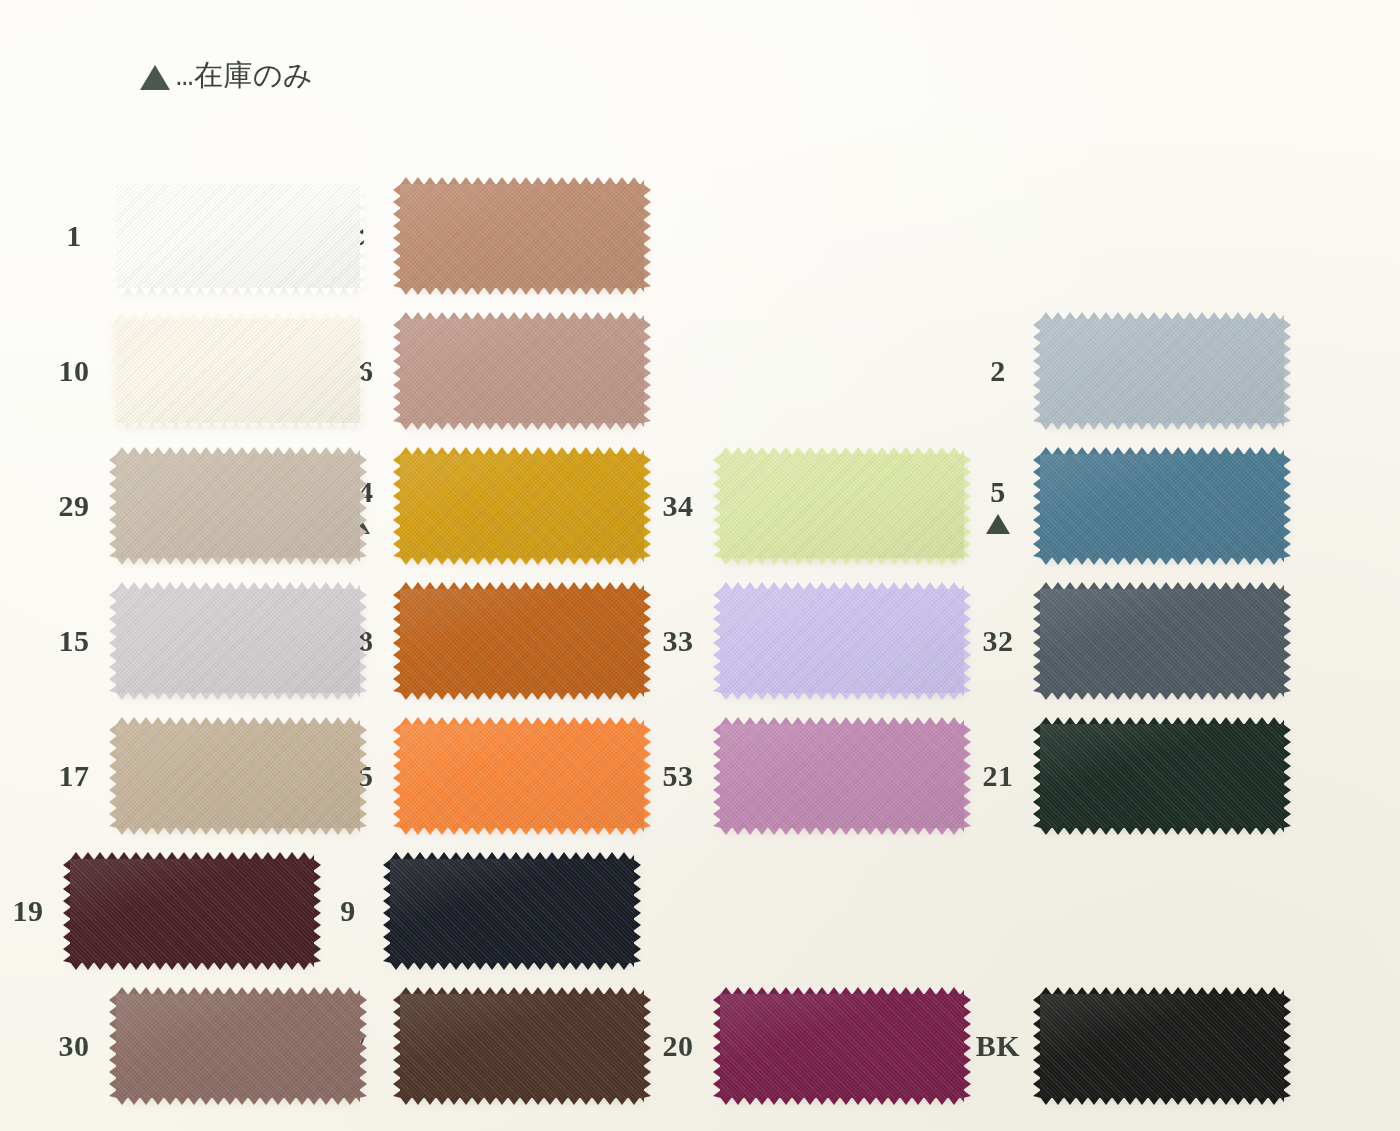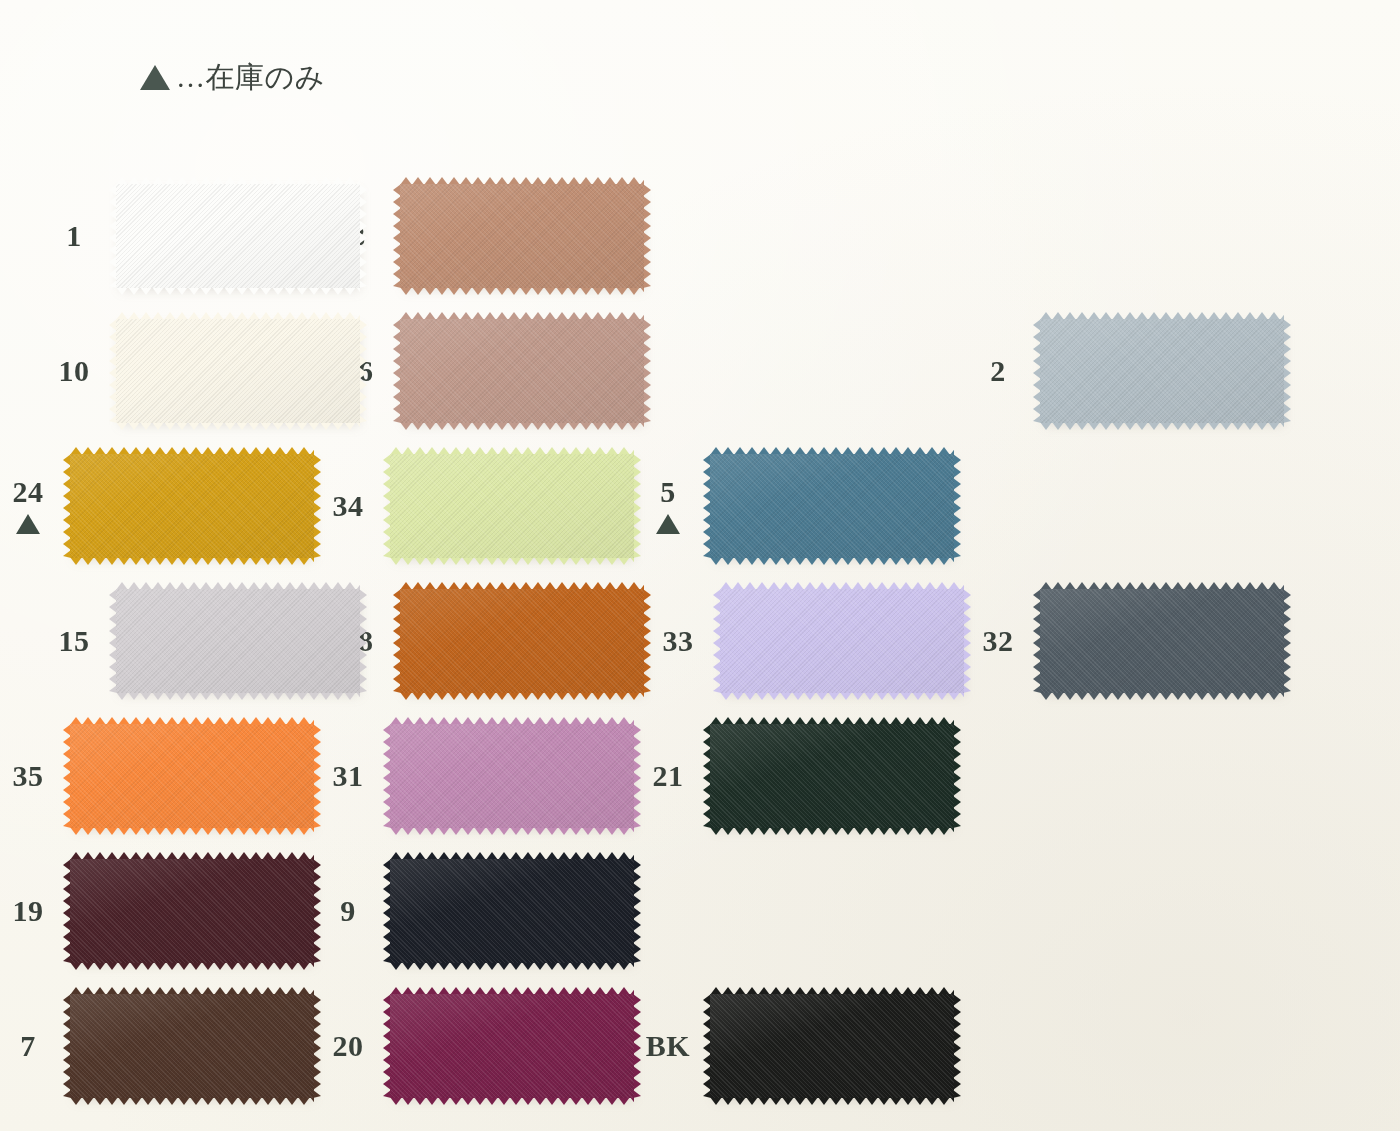--- a/index.html
+++ b/index.html
@@ -38,21 +38,21 @@
     z-index: 5;
   }
   #legend .tri {
     width: 0; height: 0;
     border-left: 15px solid transparent;
     border-right: 15px solid transparent;
     border-bottom: 25px solid #4a5750;
     display: block;
   }
   #legend .legend-text {
-    font-family: Liberation Serif, serif;
+    font-family: Liberation Mono, monospace;
     font-size: 29px;
     color: #3d443f;
     letter-spacing: 0.5px;
     line-height: 1;
     white-space: nowrap;
   }
 
   #grid {
     position: absolute;
     left: 0;
@@ -308,20 +308,43 @@
           </svg>
           <svg class="zig zig-right" width="8" height="104" viewBox="0 0 8 104" style="width: 8px; height: 104px; right: -7px; top: 0px;">
             <polygon points="0,0 8,6 0,12 8,18 0,24 8,30 0,36 8,42 0,48 8,54 0,60 8,66 0,72 8,78 0,84 8,90 0,96 8,102 0,104" fill="#b3bfc6"></polygon>
           </svg>
           <div class="weave"></div>
           <div class="sheen"></div>
         </div>
       </div>
     </div>
     <div class="srow">
+      <div class="cell col0">
+        <div class="label-wrap">
+          <div class="swatch-label">29</div>
+        </div>
+        <div class="swatch">
+          <div class="shadow"></div>
+          <div class="cloth" style="background: rgb(203, 191, 174);"></div>
+          <svg class="zig zig-top" width="244" height="8" viewBox="0 0 244 8" style="width: 244px; height: 8px; top: -7px; left: 0px;">
+            <polygon points="0,8 6,0 12,8 18,0 24,8 30,0 36,8 42,0 48,8 54,0 60,8 66,0 72,8 78,0 84,8 90,0 96,8 102,0 108,8 114,0 120,8 126,0 132,8 138,0 144,8 150,0 156,8 162,0 168,8 174,0 180,8 186,0 192,8 198,0 204,8 210,0 216,8 222,0 228,8 234,0 240,8 246,0 244,8 244,8" fill="#cbbfae"></polygon>
+          </svg>
+          <svg class="zig zig-bot" width="244" height="8" viewBox="0 0 244 8" style="width: 244px; height: 8px; bottom: -7px; left: 0px;">
+            <polygon points="0,0 6,8 12,0 18,8 24,0 30,8 36,0 42,8 48,0 54,8 60,0 66,8 72,0 78,8 84,0 90,8 96,0 102,8 108,0 114,8 120,0 126,8 132,0 138,8 144,0 150,8 156,0 162,8 168,0 174,8 180,0 186,8 192,0 198,8 204,0 210,8 216,0 222,8 228,0 234,8 240,0 246,8 244,0 244,0" fill="#cbbfae"></polygon>
+          </svg>
+          <svg class="zig zig-left" width="8" height="104" viewBox="0 0 8 104" style="width: 8px; height: 104px; left: -7px; top: 0px;">
+            <polygon points="8,0 0,6 8,12 0,18 8,24 0,30 8,36 0,42 8,48 0,54 8,60 0,66 8,72 0,78 8,84 0,90 8,96 0,102 8,104" fill="#cbbfae"></polygon>
+          </svg>
+          <svg class="zig zig-right" width="8" height="104" viewBox="0 0 8 104" style="width: 8px; height: 104px; right: -7px; top: 0px;">
+            <polygon points="0,0 8,6 0,12 8,18 0,24 8,30 0,36 8,42 0,48 8,54 0,60 8,66 0,72 8,78 0,84 8,90 0,96 8,102 0,104" fill="#cbbfae"></polygon>
+          </svg>
+          <div class="weave"></div>
+          <div class="sheen"></div>
+        </div>
+      </div>
       <div class="cell col1">
         <div class="label-wrap">
           <div class="swatch-label">24</div>
           <div class="stock-tri"></div>
         </div>
         <div class="swatch">
           <div class="shadow"></div>
           <div class="cloth" style="background: rgb(212, 160, 24);"></div>
           <svg class="zig zig-top" width="244" height="8" viewBox="0 0 244 8" style="width: 244px; height: 8px; top: -7px; left: 0px;">
             <polygon points="0,8 6,0 12,8 18,0 24,8 30,0 36,8 42,0 48,8 54,0 60,8 66,0 72,8 78,0 84,8 90,0 96,8 102,0 108,8 114,0 120,8 126,0 132,8 138,0 144,8 150,0 156,8 162,0 168,8 174,0 180,8 186,0 192,8 198,0 204,8 210,0 216,8 222,0 228,8 234,0 240,8 246,0 244,8 244,8" fill="#d4a018"></polygon>
@@ -475,20 +498,43 @@
           </svg>
           <svg class="zig zig-right" width="8" height="104" viewBox="0 0 8 104" style="width: 8px; height: 104px; right: -7px; top: 0px;">
             <polygon points="0,0 8,6 0,12 8,18 0,24 8,30 0,36 8,42 0,48 8,54 0,60 8,66 0,72 8,78 0,84 8,90 0,96 8,102 0,104" fill="#515c64"></polygon>
           </svg>
           <div class="weave"></div>
           <div class="sheen"></div>
         </div>
       </div>
     </div>
     <div class="srow">
+      <div class="cell col0">
+        <div class="label-wrap">
+          <div class="swatch-label">17</div>
+        </div>
+        <div class="swatch">
+          <div class="shadow"></div>
+          <div class="cloth" style="background: rgb(198, 180, 155);"></div>
+          <svg class="zig zig-top" width="244" height="8" viewBox="0 0 244 8" style="width: 244px; height: 8px; top: -7px; left: 0px;">
+            <polygon points="0,8 6,0 12,8 18,0 24,8 30,0 36,8 42,0 48,8 54,0 60,8 66,0 72,8 78,0 84,8 90,0 96,8 102,0 108,8 114,0 120,8 126,0 132,8 138,0 144,8 150,0 156,8 162,0 168,8 174,0 180,8 186,0 192,8 198,0 204,8 210,0 216,8 222,0 228,8 234,0 240,8 246,0 244,8 244,8" fill="#c6b49b"></polygon>
+          </svg>
+          <svg class="zig zig-bot" width="244" height="8" viewBox="0 0 244 8" style="width: 244px; height: 8px; bottom: -7px; left: 0px;">
+            <polygon points="0,0 6,8 12,0 18,8 24,0 30,8 36,0 42,8 48,0 54,8 60,0 66,8 72,0 78,8 84,0 90,8 96,0 102,8 108,0 114,8 120,0 126,8 132,0 138,8 144,0 150,8 156,0 162,8 168,0 174,8 180,0 186,8 192,0 198,8 204,0 210,8 216,0 222,8 228,0 234,8 240,0 246,8 244,0 244,0" fill="#c6b49b"></polygon>
+          </svg>
+          <svg class="zig zig-left" width="8" height="104" viewBox="0 0 8 104" style="width: 8px; height: 104px; left: -7px; top: 0px;">
+            <polygon points="8,0 0,6 8,12 0,18 8,24 0,30 8,36 0,42 8,48 0,54 8,60 0,66 8,72 0,78 8,84 0,90 8,96 0,102 8,104" fill="#c6b49b"></polygon>
+          </svg>
+          <svg class="zig zig-right" width="8" height="104" viewBox="0 0 8 104" style="width: 8px; height: 104px; right: -7px; top: 0px;">
+            <polygon points="0,0 8,6 0,12 8,18 0,24 8,30 0,36 8,42 0,48 8,54 0,60 8,66 0,72 8,78 0,84 8,90 0,96 8,102 0,104" fill="#c6b49b"></polygon>
+          </svg>
+          <div class="weave"></div>
+          <div class="sheen"></div>
+        </div>
+      </div>
       <div class="cell col1">
         <div class="label-wrap">
           <div class="swatch-label">35</div>
         </div>
         <div class="swatch">
           <div class="shadow"></div>
           <div class="cloth" style="background: rgb(249, 136, 60);"></div>
           <svg class="zig zig-top" width="244" height="8" viewBox="0 0 244 8" style="width: 244px; height: 8px; top: -7px; left: 0px;">
             <polygon points="0,8 6,0 12,8 18,0 24,8 30,0 36,8 42,0 48,8 54,0 60,8 66,0 72,8 78,0 84,8 90,0 96,8 102,0 108,8 114,0 120,8 126,0 132,8 138,0 144,8 150,0 156,8 162,0 168,8 174,0 180,8 186,0 192,8 198,0 204,8 210,0 216,8 222,0 228,8 234,0 240,8 246,0 244,8 244,8" fill="#f9883c"></polygon>
           </svg>
@@ -500,21 +546,21 @@
           </svg>
           <svg class="zig zig-right" width="8" height="104" viewBox="0 0 8 104" style="width: 8px; height: 104px; right: -7px; top: 0px;">
             <polygon points="0,0 8,6 0,12 8,18 0,24 8,30 0,36 8,42 0,48 8,54 0,60 8,66 0,72 8,78 0,84 8,90 0,96 8,102 0,104" fill="#f9883c"></polygon>
           </svg>
           <div class="weave"></div>
           <div class="sheen"></div>
         </div>
       </div>
       <div class="cell col2">
         <div class="label-wrap">
-          <div class="swatch-label">31</div>
+          <div class="swatch-label">53</div>
         </div>
         <div class="swatch">
           <div class="shadow"></div>
           <div class="cloth" style="background: rgb(193, 138, 180);"></div>
           <svg class="zig zig-top" width="244" height="8" viewBox="0 0 244 8" style="width: 244px; height: 8px; top: -7px; left: 0px;">
             <polygon points="0,8 6,0 12,8 18,0 24,8 30,0 36,8 42,0 48,8 54,0 60,8 66,0 72,8 78,0 84,8 90,0 96,8 102,0 108,8 114,0 120,8 126,0 132,8 138,0 144,8 150,0 156,8 162,0 168,8 174,0 180,8 186,0 192,8 198,0 204,8 210,0 216,8 222,0 228,8 234,0 240,8 246,0 244,8 244,8" fill="#c18ab4"></polygon>
           </svg>
           <svg class="zig zig-bot" width="244" height="8" viewBox="0 0 244 8" style="width: 244px; height: 8px; bottom: -7px; left: 0px;">
             <polygon points="0,0 6,8 12,0 18,8 24,0 30,8 36,0 42,8 48,0 54,8 60,0 66,8 72,0 78,8 84,0 90,8 96,0 102,8 108,0 114,8 120,0 126,8 132,0 138,8 144,0 150,8 156,0 162,8 168,0 174,8 180,0 186,8 192,0 198,8 204,0 210,8 216,0 222,8 228,0 234,8 240,0 246,8 244,0 244,0" fill="#c18ab4"></polygon>
           </svg>
@@ -594,20 +640,43 @@
           </svg>
           <svg class="zig zig-right" width="8" height="104" viewBox="0 0 8 104" style="width: 8px; height: 104px; right: -7px; top: 0px;">
             <polygon points="0,0 8,6 0,12 8,18 0,24 8,30 0,36 8,42 0,48 8,54 0,60 8,66 0,72 8,78 0,84 8,90 0,96 8,102 0,104" fill="#1b1f27"></polygon>
           </svg>
           <div class="weave"></div>
           <div class="sheen"></div>
         </div>
       </div>
     </div>
     <div class="srow">
+      <div class="cell col0">
+        <div class="label-wrap">
+          <div class="swatch-label">30</div>
+        </div>
+        <div class="swatch">
+          <div class="shadow"></div>
+          <div class="cloth" style="background: rgb(141, 111, 102);"></div>
+          <svg class="zig zig-top" width="244" height="8" viewBox="0 0 244 8" style="width: 244px; height: 8px; top: -7px; left: 0px;">
+            <polygon points="0,8 6,0 12,8 18,0 24,8 30,0 36,8 42,0 48,8 54,0 60,8 66,0 72,8 78,0 84,8 90,0 96,8 102,0 108,8 114,0 120,8 126,0 132,8 138,0 144,8 150,0 156,8 162,0 168,8 174,0 180,8 186,0 192,8 198,0 204,8 210,0 216,8 222,0 228,8 234,0 240,8 246,0 244,8 244,8" fill="#8d6f66"></polygon>
+          </svg>
+          <svg class="zig zig-bot" width="244" height="8" viewBox="0 0 244 8" style="width: 244px; height: 8px; bottom: -7px; left: 0px;">
+            <polygon points="0,0 6,8 12,0 18,8 24,0 30,8 36,0 42,8 48,0 54,8 60,0 66,8 72,0 78,8 84,0 90,8 96,0 102,8 108,0 114,8 120,0 126,8 132,0 138,8 144,0 150,8 156,0 162,8 168,0 174,8 180,0 186,8 192,0 198,8 204,0 210,8 216,0 222,8 228,0 234,8 240,0 246,8 244,0 244,0" fill="#8d6f66"></polygon>
+          </svg>
+          <svg class="zig zig-left" width="8" height="104" viewBox="0 0 8 104" style="width: 8px; height: 104px; left: -7px; top: 0px;">
+            <polygon points="8,0 0,6 8,12 0,18 8,24 0,30 8,36 0,42 8,48 0,54 8,60 0,66 8,72 0,78 8,84 0,90 8,96 0,102 8,104" fill="#8d6f66"></polygon>
+          </svg>
+          <svg class="zig zig-right" width="8" height="104" viewBox="0 0 8 104" style="width: 8px; height: 104px; right: -7px; top: 0px;">
+            <polygon points="0,0 8,6 0,12 8,18 0,24 8,30 0,36 8,42 0,48 8,54 0,60 8,66 0,72 8,78 0,84 8,90 0,96 8,102 0,104" fill="#8d6f66"></polygon>
+          </svg>
+          <div class="weave"></div>
+          <div class="sheen"></div>
+        </div>
+      </div>
       <div class="cell col1">
         <div class="label-wrap">
           <div class="swatch-label">7</div>
         </div>
         <div class="swatch">
           <div class="shadow"></div>
           <div class="cloth" style="background: rgb(80, 54, 42);"></div>
           <svg class="zig zig-top" width="244" height="8" viewBox="0 0 244 8" style="width: 244px; height: 8px; top: -7px; left: 0px;">
             <polygon points="0,8 6,0 12,8 18,0 24,8 30,0 36,8 42,0 48,8 54,0 60,8 66,0 72,8 78,0 84,8 90,0 96,8 102,0 108,8 114,0 120,8 126,0 132,8 138,0 144,8 150,0 156,8 162,0 168,8 174,0 180,8 186,0 192,8 198,0 204,8 210,0 216,8 222,0 228,8 234,0 240,8 246,0 244,8 244,8" fill="#50362a"></polygon>
           </svg>

